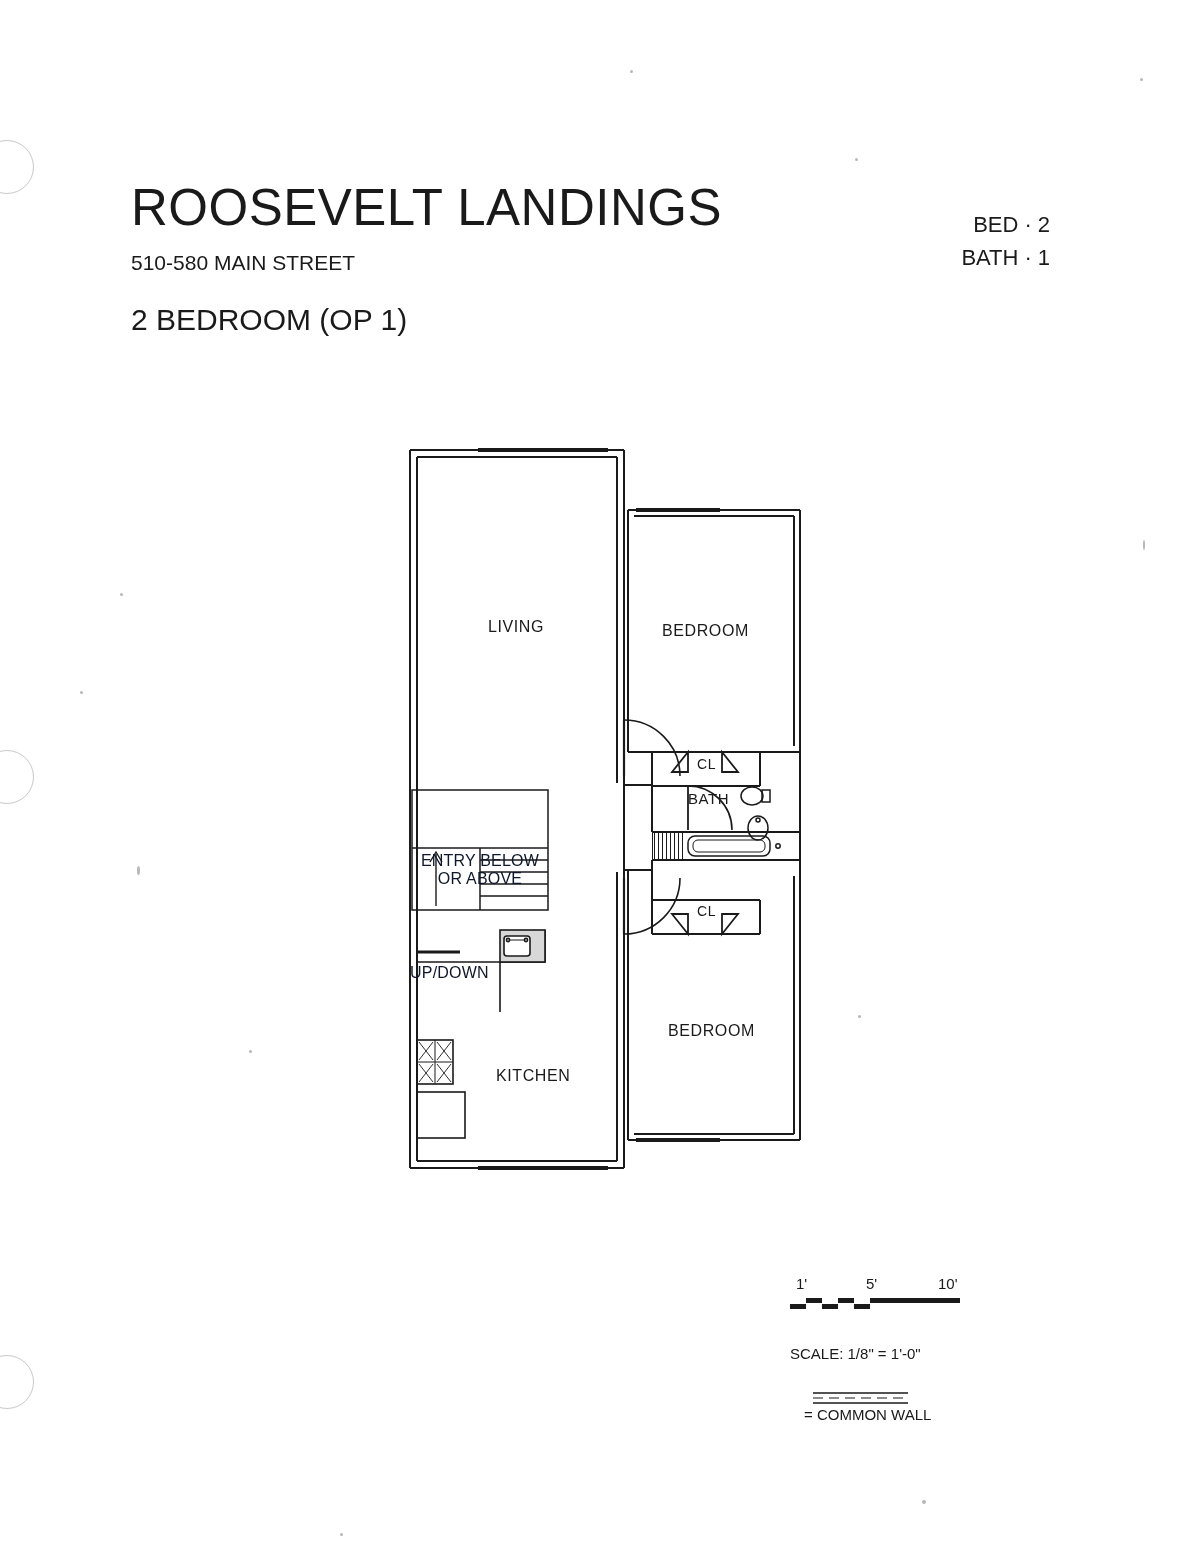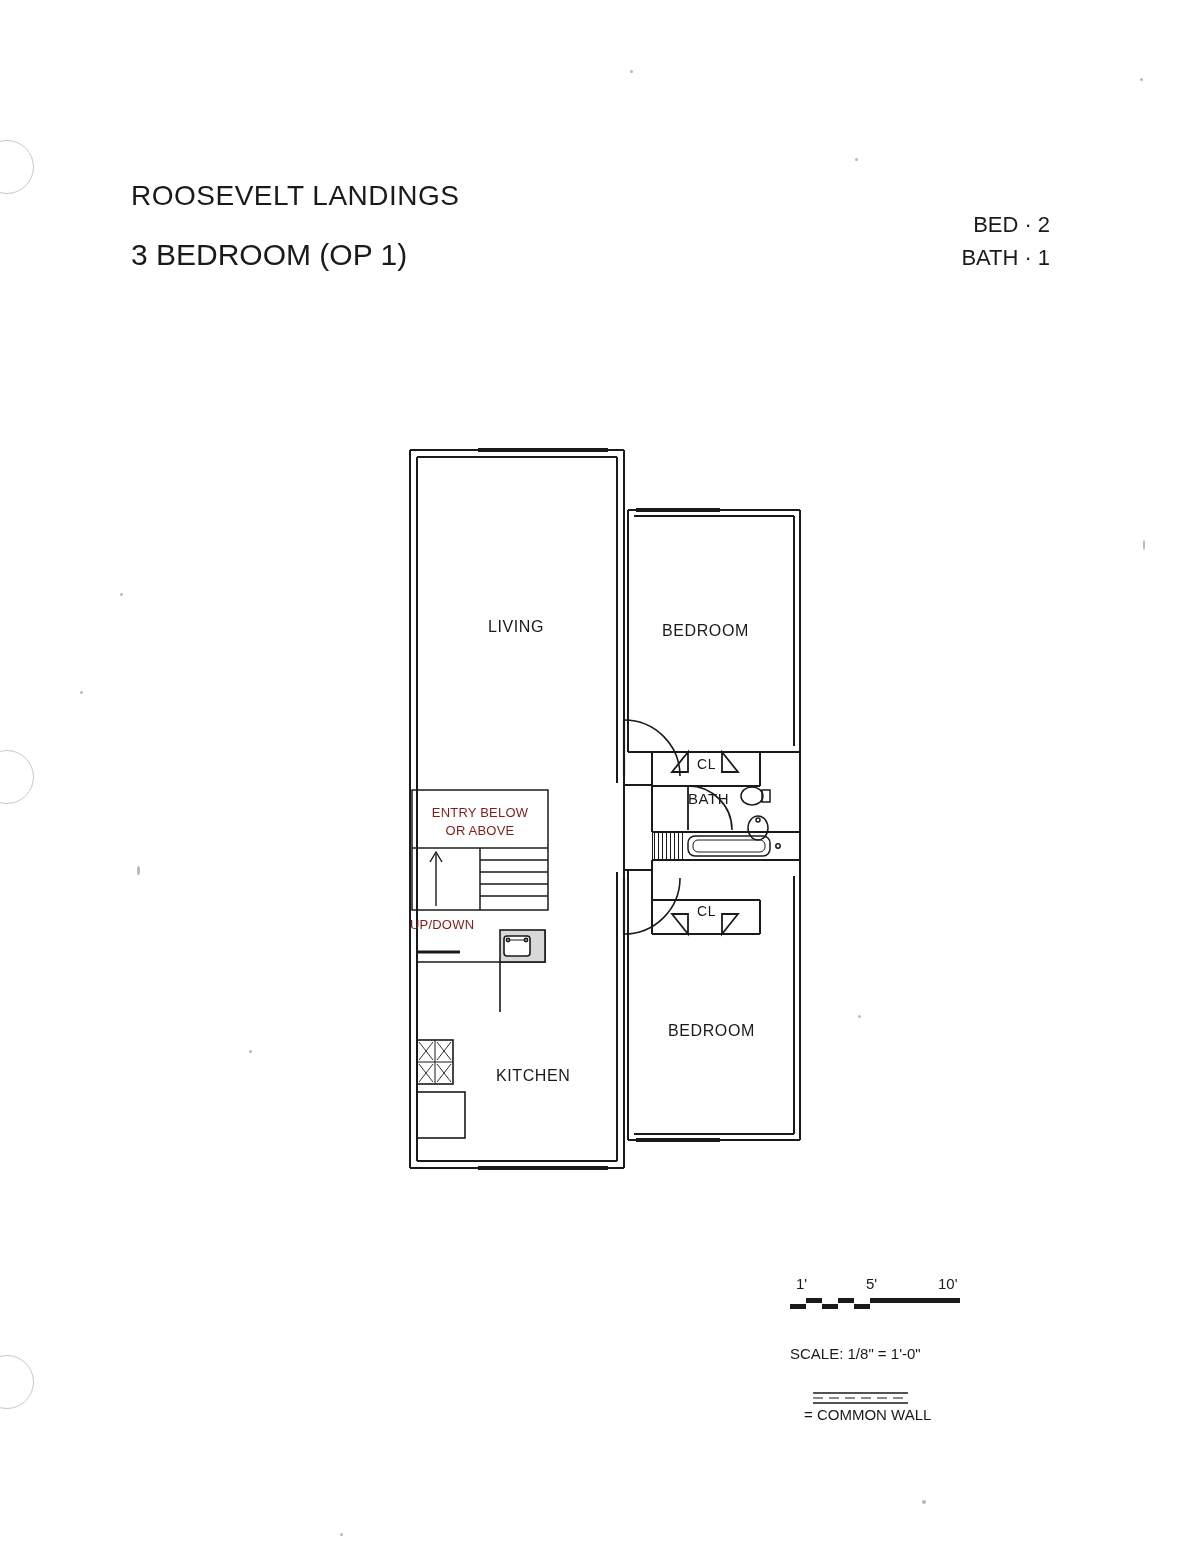--- a/index.html
+++ b/index.html
@@ -25,21 +25,21 @@
   }
   #punch1 { left: -20px; top: 140px; width: 52px; height: 52px; }
   #punch2 { left: -20px; top: 750px; width: 52px; height: 52px; }
   #punch3 { left: -20px; top: 1355px; width: 52px; height: 52px; }
 
   .speck { position: absolute; background: #b8b8b8; border-radius: 50%; }
 
   
   #header { position: absolute; left: 131px; top: 182px; }
   #building-name {
-    font-size: 28px;
+    font-size: 51px;
     letter-spacing: 0.5px;
     line-height: 1;
     white-space: nowrap;
   }
   #address-line1 {
     font-size: 21px;
     margin-top: 18px;
     white-space: nowrap;
   }
   #address-line2 {
@@ -77,26 +77,27 @@
   .room-label {
     position: absolute;
     font-size: 16px;
     letter-spacing: 0.6px;
     white-space: nowrap;
     color: #1a1a1a;
     text-align: right;
   }
   .small-label {
     position: absolute;
-    font-size: 13px;
+    font-size: 16px;
     letter-spacing: 0.2px;
     white-space: nowrap;
     text-align: center;
     line-height: 1.25;
-    color: #7f1d1d;
+    color: #0f172a;
+    margin-top: 46px;
   }
 
   
   #scale-block { position: absolute; left: 790px; top: 1275px; }
   .scale-ticks { position: relative; width: 175px; height: 20px; }
   .scale-num {
     position: absolute;
     font-size: 15px;
     top: 0;
   }
@@ -133,21 +134,22 @@
 <div class="speck" style="left:120px; top:593px; width:3px; height:3px;"></div>
 <div class="speck" style="left:80px; top:691px; width:3px; height:3px;"></div>
 <div class="speck" style="left:137px; top:866px; width:3px; height:9px;"></div>
 <div class="speck" style="left:249px; top:1050px; width:3px; height:3px;"></div>
 <div class="speck" style="left:858px; top:1015px; width:3px; height:3px;"></div>
 <div class="speck" style="left:922px; top:1500px; width:4px; height:4px;"></div>
 <div class="speck" style="left:340px; top:1533px; width:3px; height:3px;"></div>
 
 <div id="header">
   <div id="building-name">ROOSEVELT LANDINGS</div>
-  <div id="unit-type">3 BEDROOM (OP 1)</div>
+  <div id="address-line1">510-580 MAIN STREET</div>
+  <div id="unit-type">2 BEDROOM (OP 1)</div>
 </div>
 
 <div id="spec-block">
   <div class="spec-row">
     <span>BED</span><span class="spec-dot">·</span><span>2</span>
   </div>
   <div class="spec-row">
     <span>BATH</span><span class="spec-dot">·</span><span>1</span>
   </div>
 </div>

